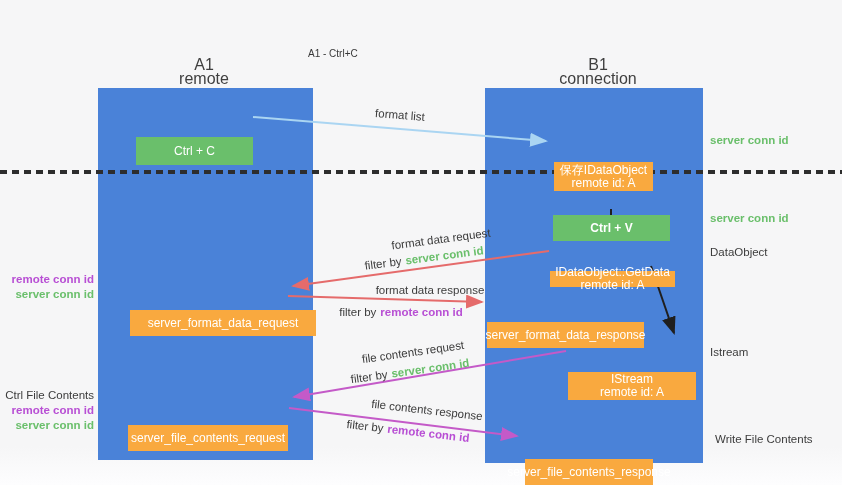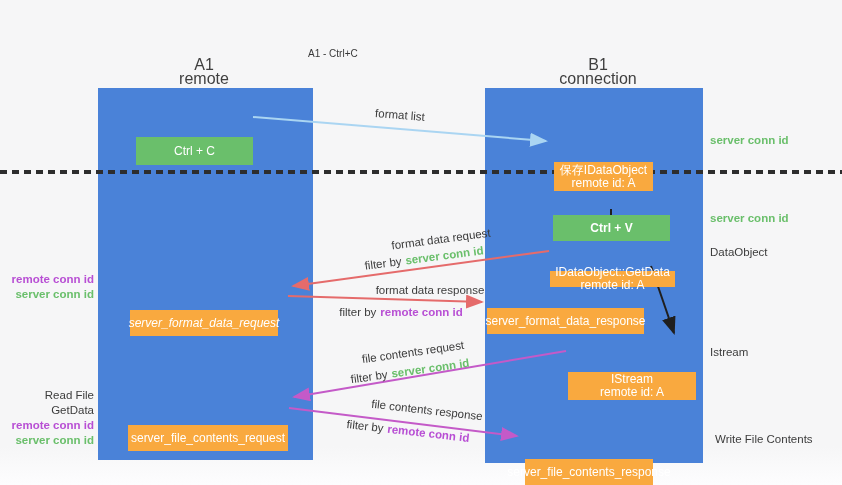--- a/index.html
+++ b/index.html
@@ -103,25 +103,25 @@
 
   <div class="node green" style="left:553px; top:182px; width:117px; height:26px;font-weight:bold;">
     <div>Ctrl + V</div>
   </div>
 
   <div class="node orange" style="left:550px; top:238px; width:125px; height:16px;">
     <div>IDataObject::GetData</div>
     <div>remote id: A</div>
   </div>
 
-  <div class="node orange" style="left:130px; top:277px; width:148px; height:26px;font-style:italic;">
+  <div class="node orange" style="left:130px; top:277px; width:186px; height:26px;">
     <div>server_format_data_request</div>
   </div>
 
-  <div class="node orange" style="left:487px; top:275px; width:157px; height:26px;">
+  <div class="node orange" style="left:487px; top:289px; width:157px; height:26px;">
     <div>server_format_data_response</div>
   </div>
 
   <div class="node orange" style="left:568px; top:339px; width:128px; height:28px;">
     <div>IStream</div>
     <div>remote id: A</div>
   </div>
 
   <div class="node orange" style="left:128px; top:392px; width:160px; height:26px;">
     <div>server_file_contents_request</div>
@@ -129,21 +129,21 @@
 
   <div class="node orange" style="left:525px; top:426px; width:128px; height:26px;align-items:center;">
     <div>server_file_contents_response</div>
   </div>
 
   <div class="ann left-col" style="top:272px;">
     <div class="t-purple">remote conn id</div>
     <div class="t-green">server conn id</div>
   </div>
   <div class="ann left-col" style="top:388px;">
-    <div class="t-dark">Read File GetData</div>
+    <div class="t-dark">Ctrl File Contents</div>
     <div class="t-purple">remote conn id</div>
     <div class="t-green">server conn id</div>
   </div>
 
   <div class="ann right-col t-green" style="top:133px;">server conn id</div>
   <div class="ann right-col t-green" style="top:211px;">server conn id</div>
   <div class="ann right-col t-dark" style="top:245px;">DataObject</div>
   <div class="ann right-col t-dark" style="top:345px;">Istream</div>
   <div class="ann right-col t-dark" style="left:715px; top:432px;">Write File Contents</div>
 

